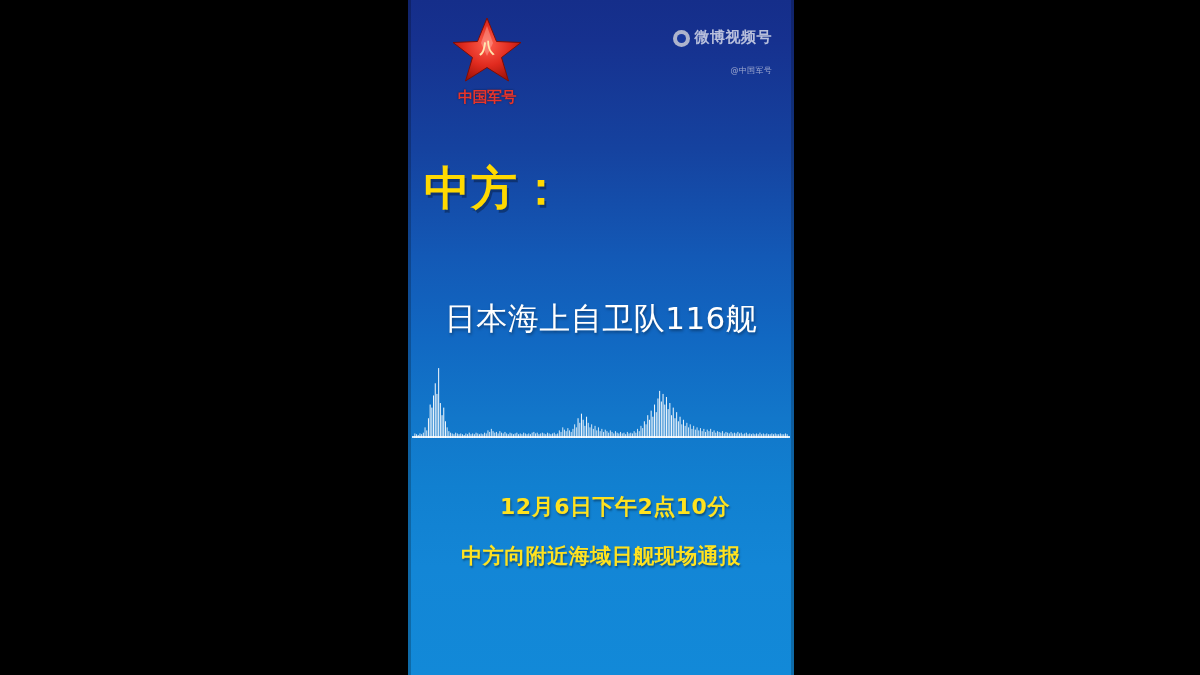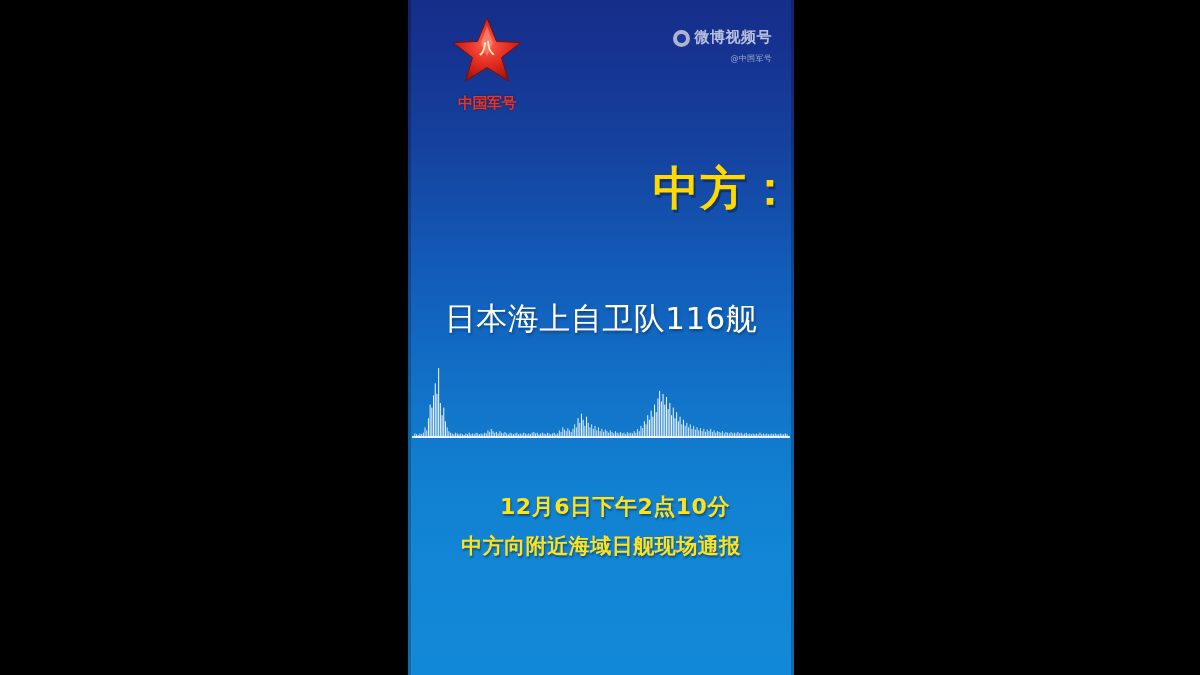--- a/index.html
+++ b/index.html
@@ -70,21 +70,21 @@
     position: absolute;
     left: 50%;
     top: 0;
     transform: translateX(-50%);
     width: 72px;
     height: 70px;
   }
   #logo-wordmark {
     position: absolute;
     left: 50%;
-    top: 78px;
+    top: 72px;
     transform: translateX(-50%);
     white-space: nowrap;
     font-size: 15px;
     font-weight: 700;
     letter-spacing: -0.5px;
     color: #e8342b;
     text-shadow: 0 0 2px rgba(0,0,0,0.55);
     font-family: "DejaVu Sans", "Liberation Sans", sans-serif;
   }
 
@@ -119,34 +119,34 @@
     background: #1b3aa0;
   }
   #weibo-brand {
     font-size: 15px;
     font-weight: 700;
     color: #e6e8f2;
     letter-spacing: 0.5px;
     white-space: nowrap;
   }
   #weibo-handle {
-    margin-top: 6px;
+    margin-top: 18px;
     font-size: 8px;
     color: #c3c8e0;
     letter-spacing: 0.3px;
     white-space: nowrap;
   }
 
   
   #speaker-label {
     position: absolute;
     left: 16px;
     right: 0;
     top: 158px;
-    text-align: right;
+    text-align: left;
     font-size: 46px;
     font-weight: 700;
     color: #ffd900;
     letter-spacing: 1px;
     text-shadow: 2px 3px 0 rgba(0,0,0,0.30);
     white-space: nowrap;
   }
 
   
   #subtitle-main {
@@ -189,21 +189,21 @@
     text-align: center;
   }
   .caption-line {
     font-weight: 700;
     color: #ffe21f;
     letter-spacing: 0.5px;
     text-shadow: 1px 2px 2px rgba(0,0,0,0.38);
     white-space: nowrap;
   }
   #caption-time { font-size: 22px; padding-left: 28px; }
-  #caption-body { font-size: 21px; margin-top: 10px; }
+  #caption-body { font-size: 21px; margin-top: 20px; }
 
   
   #source-note {
     position: absolute;
     left: 950px;
     top: 148px;
     font-size: 26px;
     font-weight: 700;
     color: #ffffff;
     letter-spacing: 1px;

